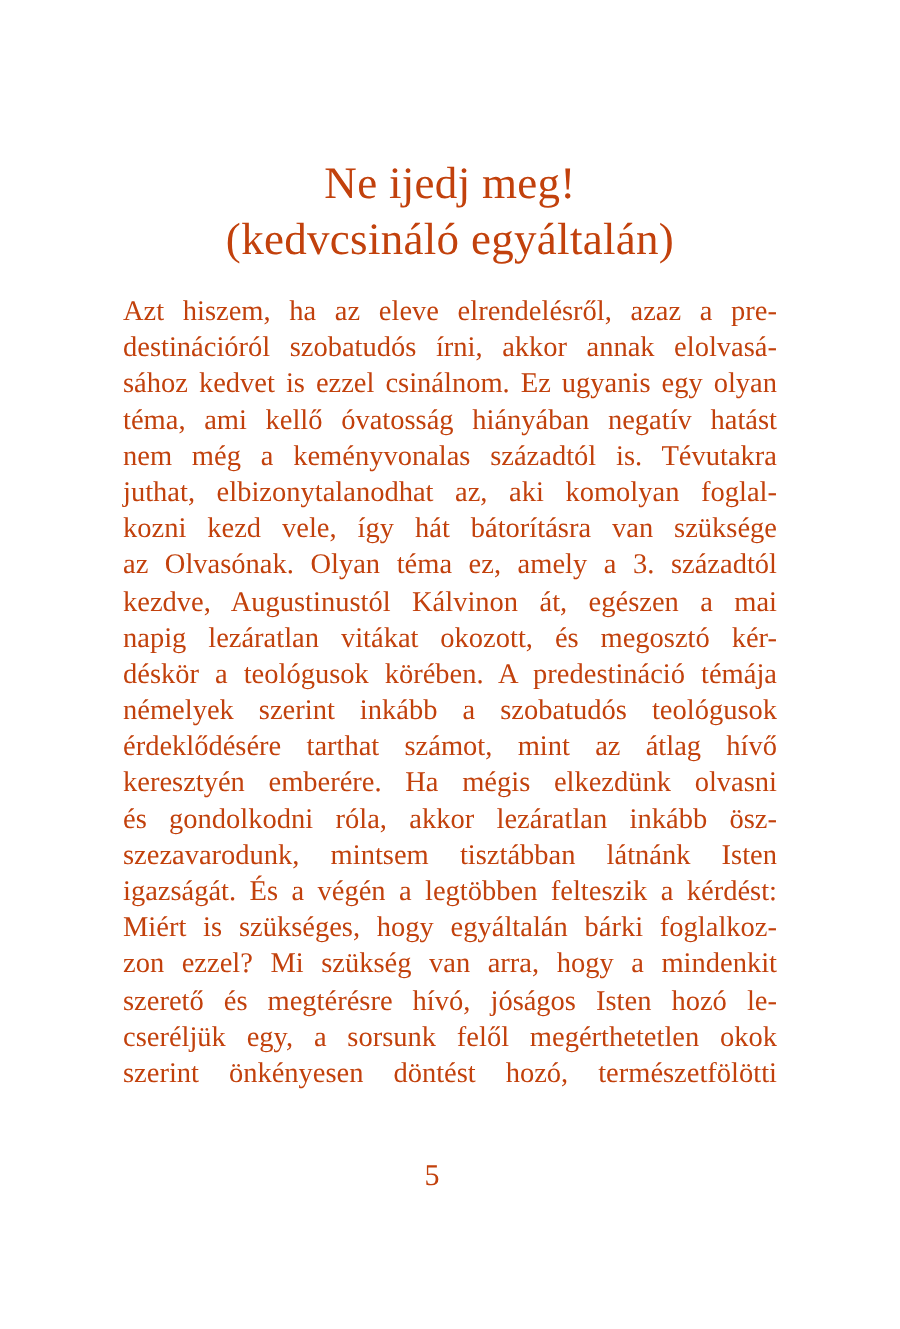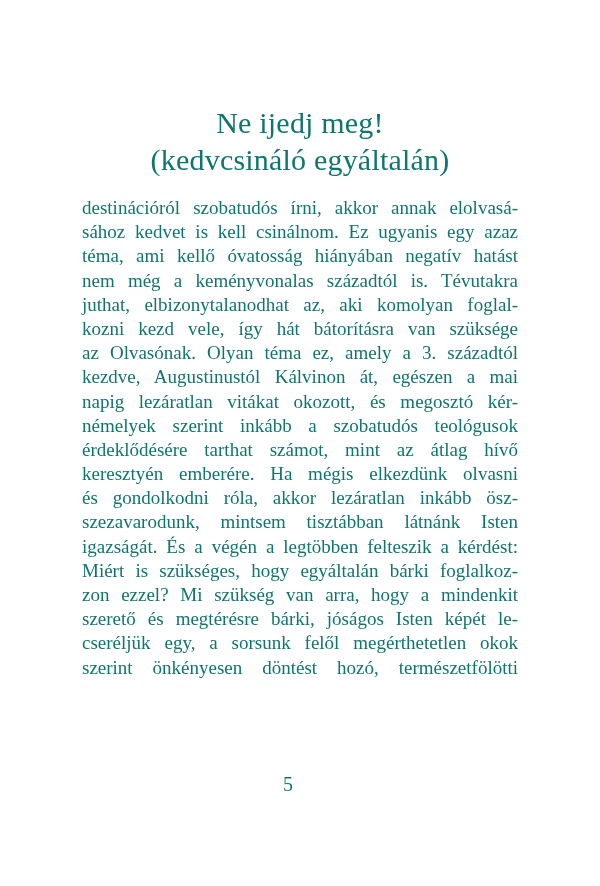--- a/index.html
+++ b/index.html
@@ -7,21 +7,21 @@
     padding: 0;
     background: #ffffff;
   }
   .page {
     position: relative;
     width: 600px;
     height: 886px;
     background: #ffffff;
     overflow: hidden;
     font-family: "Liberation Serif", "DejaVu Serif", serif;
-    color: #0f766e;
+    color: #c2410c;
   }
   .chapter-title {
     position: absolute;
     top: 104px;
     left: 82px;
     width: 436px;
     text-align: center;
     font-size: 30px;
     line-height: 37px;
     font-weight: 400;
@@ -56,37 +56,39 @@
 <body>
 
 <div class="page">
 
   <div class="chapter-title">
     <div>Ne ijedj meg!</div>
     <div>(kedvcsináló egyáltalán)</div>
   </div>
 
   <div class="body-text" id="body-lines">
+      <div class="line">Azt hiszem, ha az eleve elrendelésről, azaz a pre-</div>
       <div class="line">destinációról szobatudós írni, akkor annak elolvasá-</div>
-      <div class="line">sához kedvet is kell csinálnom. Ez ugyanis egy azaz</div>
+      <div class="line">sához kedvet is ezzel csinálnom. Ez ugyanis egy olyan</div>
       <div class="line">téma, ami kellő óvatosság hiányában negatív hatást</div>
       <div class="line">nem még a keményvonalas századtól is. Tévutakra</div>
       <div class="line">juthat, elbizonytalanodhat az, aki komolyan foglal-</div>
       <div class="line">kozni kezd vele, így hát bátorításra van szüksége</div>
       <div class="line">az Olvasónak. Olyan téma ez, amely a 3. századtól</div>
       <div class="line">kezdve, Augustinustól Kálvinon át, egészen a mai</div>
       <div class="line">napig lezáratlan vitákat okozott, és megosztó kér-</div>
+      <div class="line">déskör a teológusok körében. A predestináció témája</div>
       <div class="line">némelyek szerint inkább a szobatudós teológusok</div>
       <div class="line">érdeklődésére tarthat számot, mint az átlag hívő</div>
       <div class="line">keresztyén emberére. Ha mégis elkezdünk olvasni</div>
       <div class="line">és gondolkodni róla, akkor lezáratlan inkább ösz-</div>
       <div class="line">szezavarodunk, mintsem tisztábban látnánk Isten</div>
       <div class="line">igazságát. És a végén a legtöbben felteszik a kérdést:</div>
       <div class="line">Miért is szükséges, hogy egyáltalán bárki foglalkoz-</div>
       <div class="line">zon ezzel? Mi szükség van arra, hogy a mindenkit</div>
-      <div class="line">szerető és megtérésre bárki, jóságos Isten képét le-</div>
+      <div class="line">szerető és megtérésre hívó, jóságos Isten hozó le-</div>
       <div class="line">cseréljük egy, a sorsunk felől megérthetetlen okok</div>
       <div class="line">szerint önkényesen döntést hozó, természetfölötti</div>
     </div>
 
   <div class="page-number">5</div>
 
 </div>
 
 </body></html>

